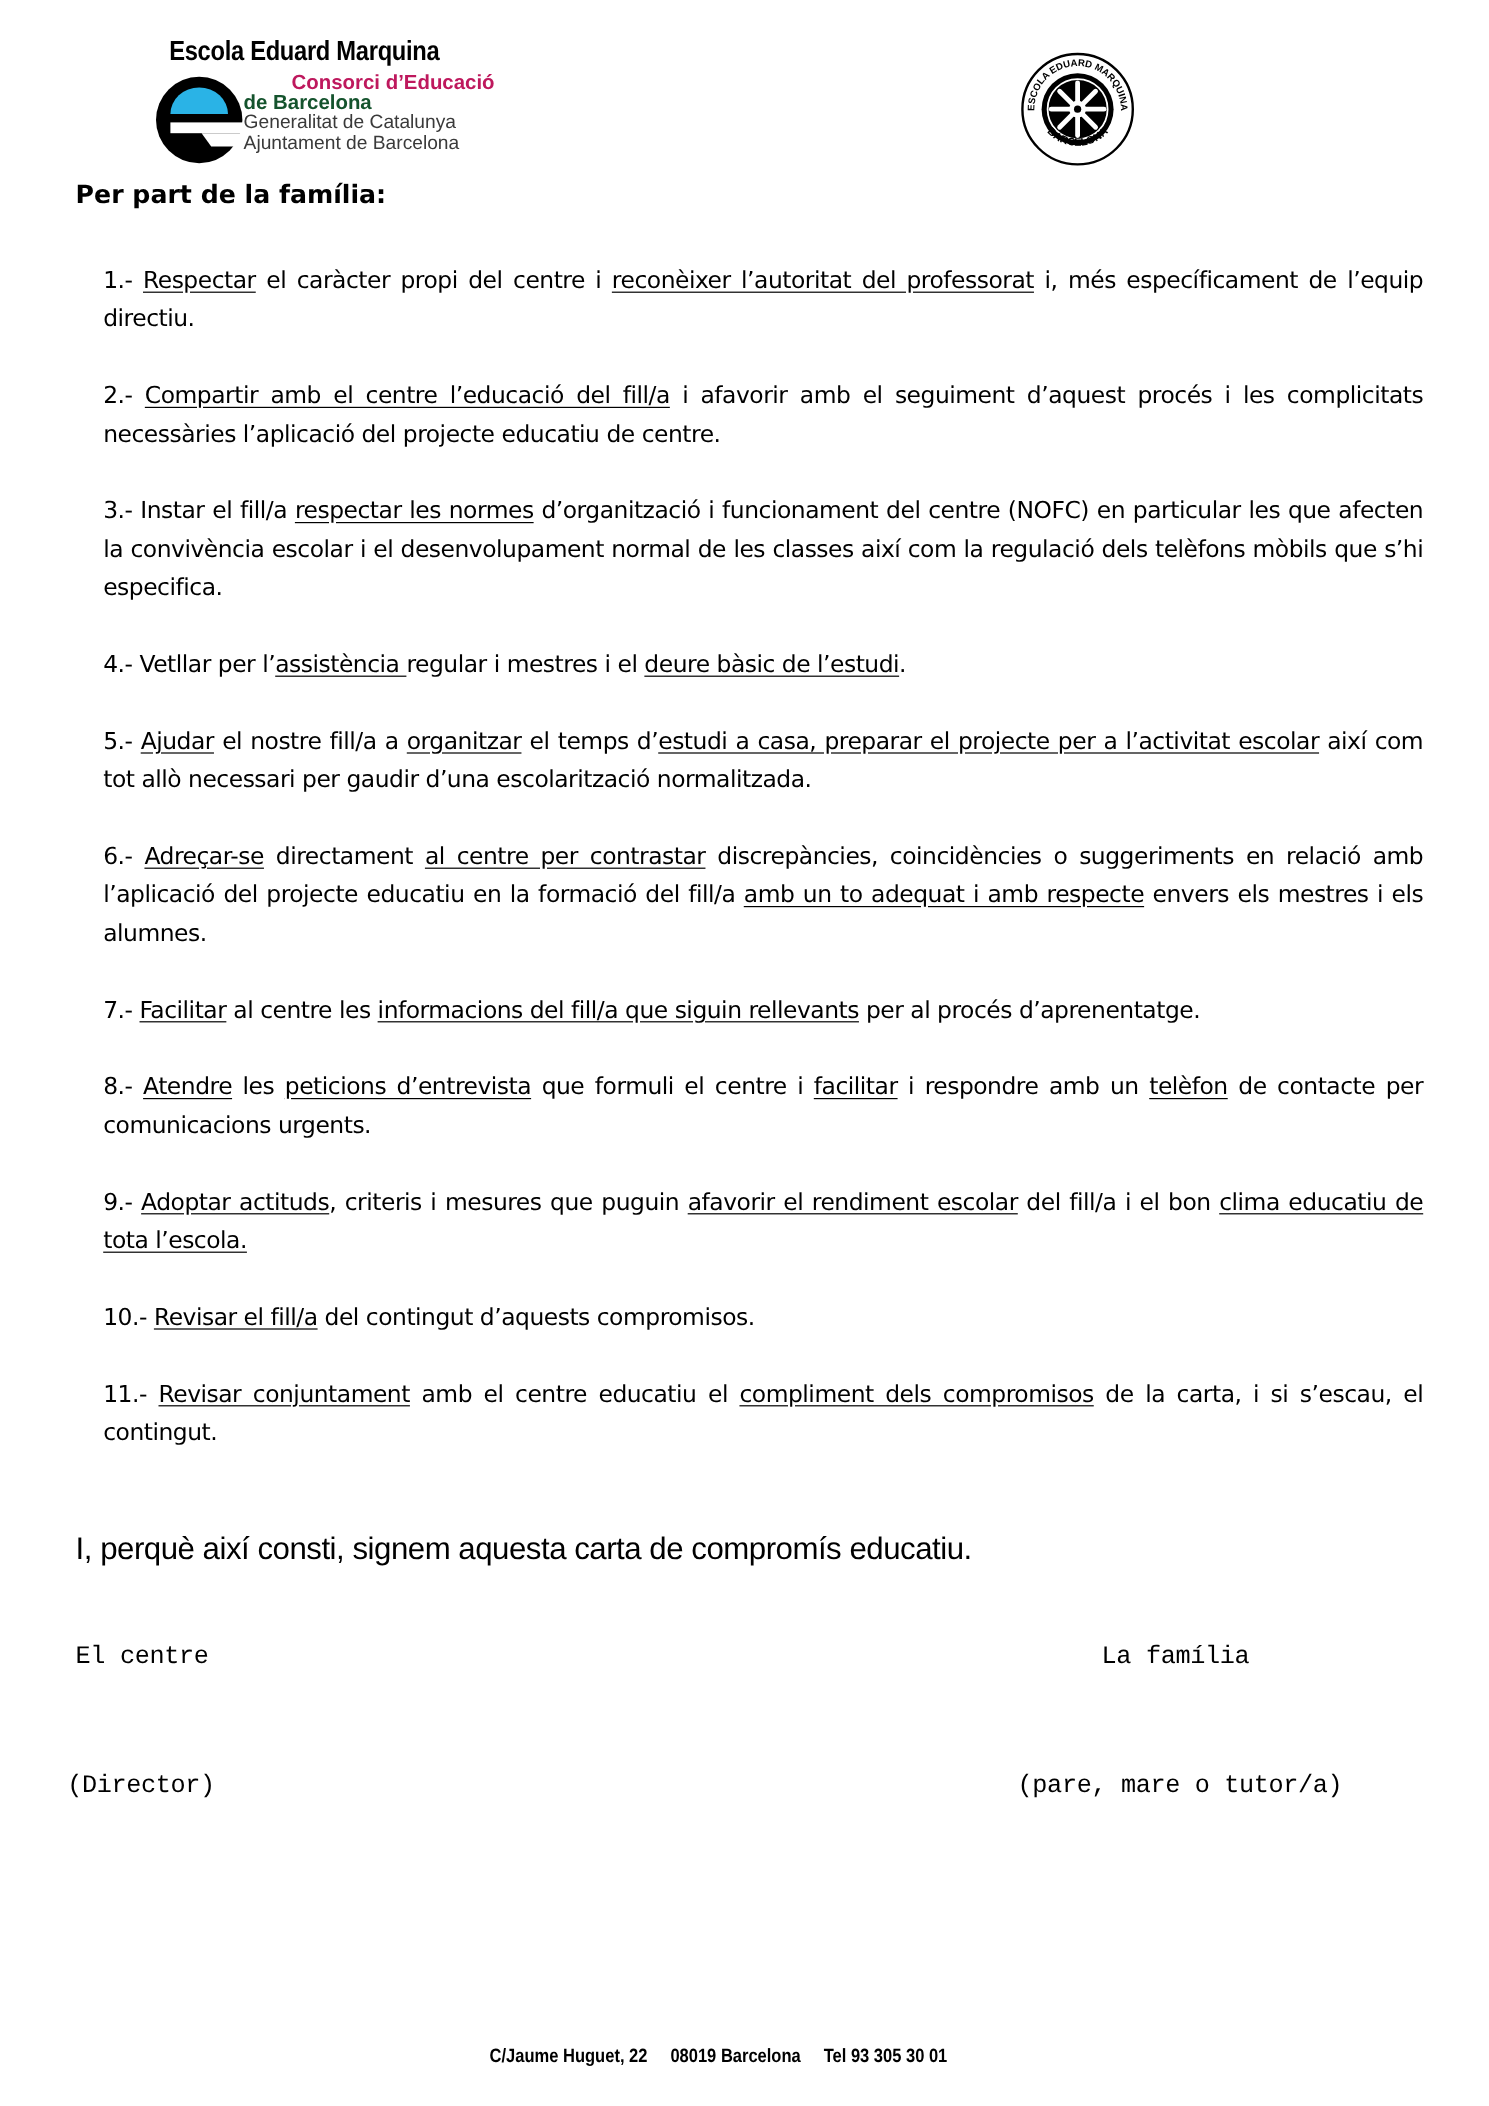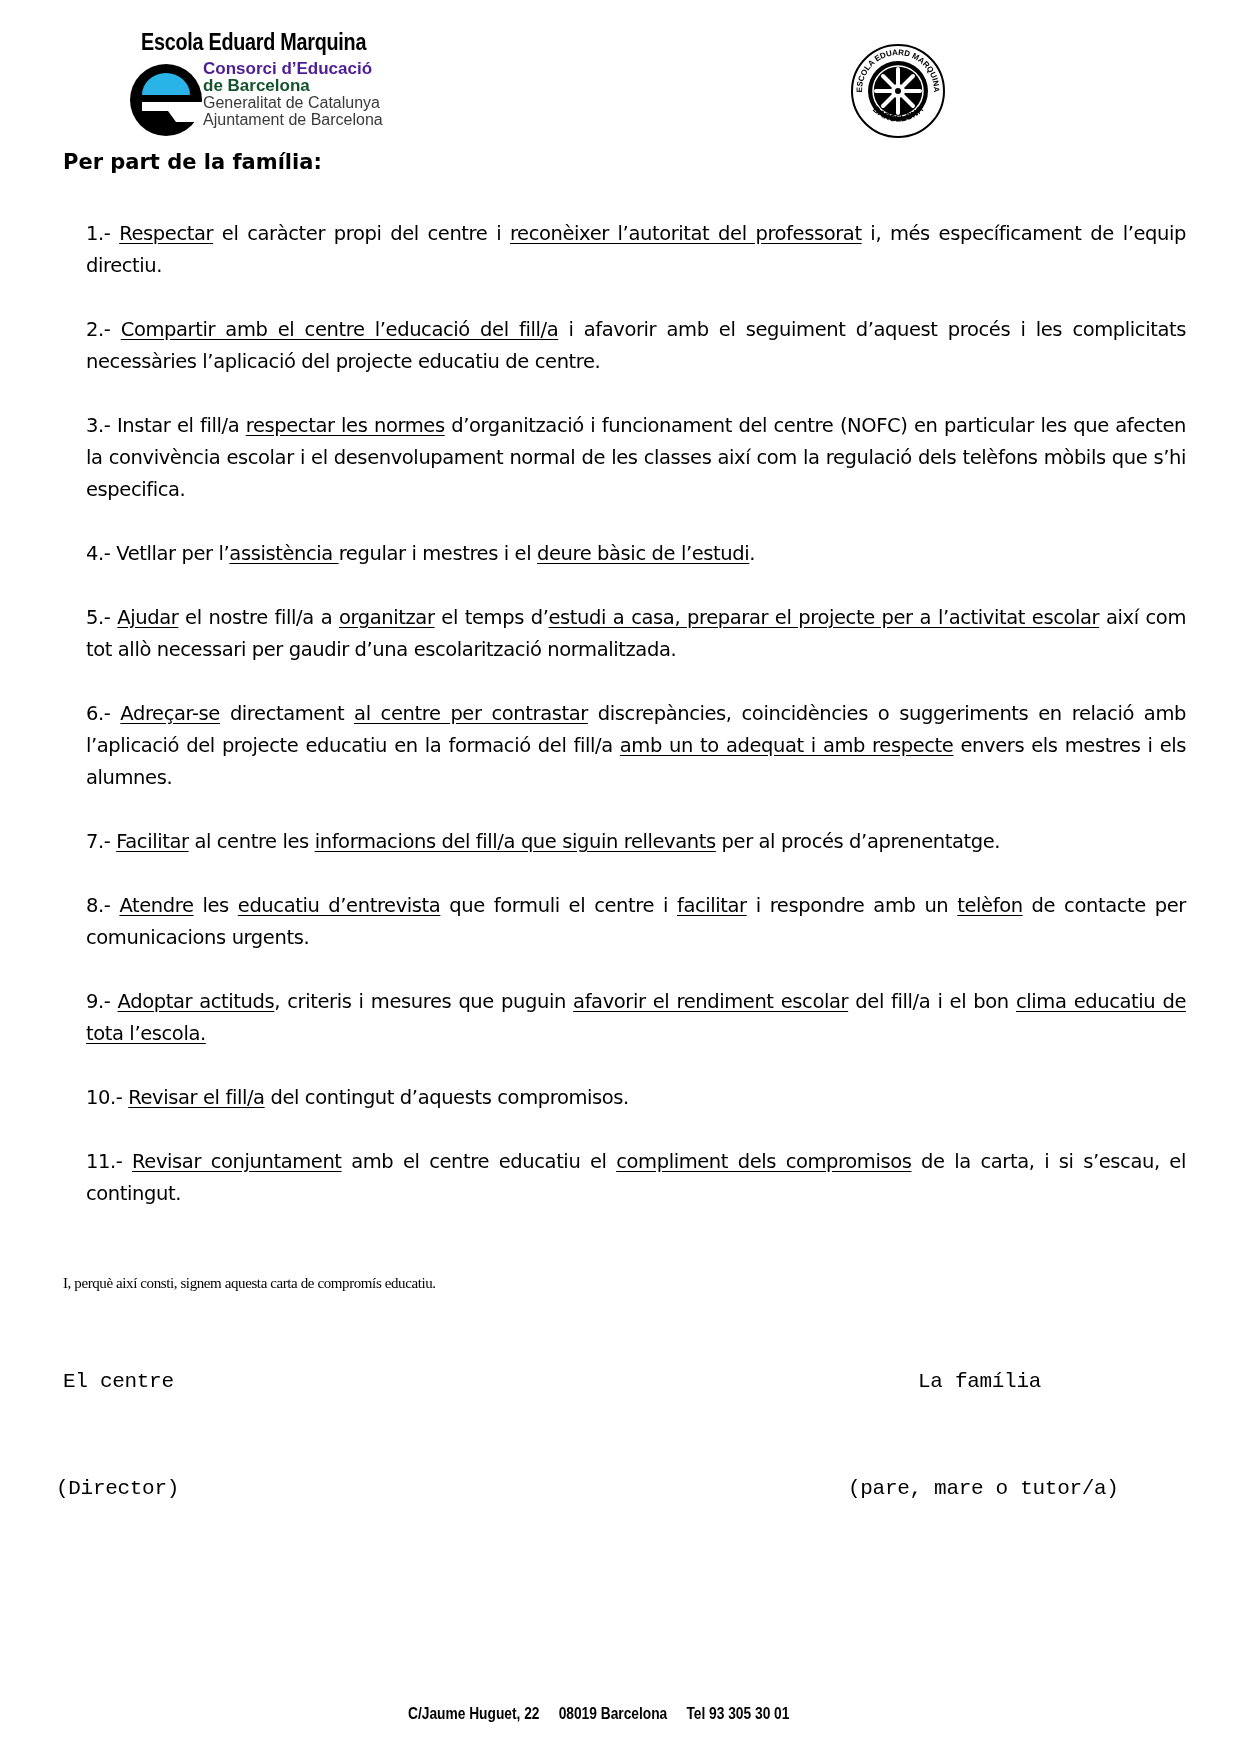--- a/index.html
+++ b/index.html
@@ -3,32 +3,32 @@
 <meta charset="utf-8">
 <style>
   html, body { margin: 0; padding: 0; background: #ffffff; }
   body { width: 1241px; height: 1755px; position: relative; overflow: hidden; color: #000; }
   .page { position: absolute; left: 0; top: 0; width: 1241px; height: 1359px; }
 
   
   .school-name { position: absolute; left: 141px; top: 29px; font-family: "Liberation Sans", sans-serif; font-weight: bold; font-size: 23px; letter-spacing: -0.3px; transform: scaleX(0.86); transform-origin: left top; white-space: nowrap; }
   .logo-e { position: absolute; left: 128px; top: 62px; width: 76px; height: 76px; }
   .consorci { position: absolute; left: 203px; top: 60px; font-family: "Liberation Sans", sans-serif; line-height: 17px; white-space: nowrap; }
-  .consorci .l1 { font-weight: bold; font-size: 17px; color: #4c1d95; }
+  .consorci .l1 { font-weight: bold; font-size: 17px; color: #be185d; margin-left: 40px; }
   .consorci .l2 { font-weight: bold; font-size: 17px; color: #14532d; }
   .consorci .l3, .consorci .l4 { font-size: 16px; color: #3a3a3a; }
   .seal { position: absolute; left: 850px; top: 43px; width: 96px; height: 96px; }
 
   
   .heading { position: absolute; left: 63px; top: 150px; font-family: "DejaVu Sans", sans-serif; font-weight: bold; font-size: 21px; text-align: center; }
   .items { position: absolute; left: 63px; top: 218px; width: 1100px; font-family: "DejaVu Sans", sans-serif; font-size: 19.5px; line-height: 32px; margin-left: 23px; }
   .item { text-align: justify; margin: 0 0 32px 0; letter-spacing: -0.4px; }
   .u { text-decoration: underline; text-underline-offset: 3px; }
 
-  .closing { position: absolute; left: 63px; top: 1275px; font-family: Liberation Serif, serif; font-size: 15px; letter-spacing: -0.4px; }
+  .closing { position: absolute; left: 63px; top: 1275px; font-family: Liberation Sans, sans-serif; font-size: 26px; letter-spacing: -0.4px; }
   .sig { position: absolute; font-family: Liberation Mono, monospace; font-size: 21px; letter-spacing: -0.3px; white-space: nowrap; }
   .sig-centre { left: 63px; top: 1370px; }
   .sig-familia { left: 918px; top: 1370px; }
   .sig-director { left: 56px; top: 1477px; }
   .sig-tutor { left: 848px; top: 1477px; }
 
   .footer { position: absolute; left: 408px; top: 1705px; font-family: "Liberation Sans", sans-serif; font-weight: bold; font-size: 16px; transform: scaleX(0.86); transform-origin: left top; white-space: pre; }
 </style>
 </head>
 <body>
@@ -78,21 +78,21 @@
   <div class="heading">Per part de la família:</div>
 
   <div class="items" id="items">
       <div class="item"><span>1.- </span><span class="u">Respectar</span><span> el caràcter propi del centre i </span><span class="u">reconèixer l’autoritat del professorat</span><span> i, més específicament de l’equip directiu.</span></div>
       <div class="item"><span>2.- </span><span class="u">Compartir amb el centre l’educació del fill/a</span><span> i afavorir amb el seguiment d’aquest procés i les complicitats necessàries l’aplicació del projecte educatiu de centre.</span></div>
       <div class="item"><span>3.- Instar el fill/a </span><span class="u">respectar les normes</span><span> d’organització i funcionament del centre (NOFC) en particular les que afecten la convivència escolar i el desenvolupament normal de les classes així com la regulació dels telèfons mòbils que s’hi especifica.</span></div>
       <div class="item"><span>4.- Vetllar per l’</span><span class="u">assistència </span><span>regular i mestres i el </span><span class="u">deure bàsic de l’estudi</span><span>.</span></div>
       <div class="item"><span>5.- </span><span class="u">Ajudar</span><span> el nostre fill/a a </span><span class="u">organitzar</span><span> el temps d’</span><span class="u">estudi a casa, preparar el projecte per a l’activitat escolar</span><span> així com tot allò necessari per gaudir d’una escolarització normalitzada.</span></div>
       <div class="item"><span>6.- </span><span class="u">Adreçar-se</span><span> directament </span><span class="u">al centre per contrastar</span><span> discrepàncies, coincidències o suggeriments en relació amb l’aplicació del projecte educatiu en la formació del fill/a </span><span class="u">amb un to adequat i amb respecte</span><span> envers els mestres i els alumnes.</span></div>
       <div class="item"><span>7.- </span><span class="u">Facilitar</span><span> al centre les </span><span class="u">informacions del fill/a que siguin rellevants</span><span> per al procés d’aprenentatge.</span></div>
-      <div class="item"><span>8.- </span><span class="u">Atendre</span><span> les </span><span class="u">educatiu d’entrevista</span><span> que formuli el centre i </span><span class="u">facilitar</span><span> i respondre amb un </span><span class="u">telèfon</span><span> de contacte per comunicacions urgents.</span></div>
+      <div class="item"><span>8.- </span><span class="u">Atendre</span><span> les </span><span class="u">peticions d’entrevista</span><span> que formuli el centre i </span><span class="u">facilitar</span><span> i respondre amb un </span><span class="u">telèfon</span><span> de contacte per comunicacions urgents.</span></div>
       <div class="item"><span>9.- </span><span class="u">Adoptar actituds</span><span>, criteris i mesures que puguin </span><span class="u">afavorir el rendiment escolar</span><span> del fill/a i el bon </span><span class="u">clima educatiu de tota l’escola.</span></div>
       <div class="item"><span>10.- </span><span class="u">Revisar el fill/a</span><span> del contingut d’aquests compromisos.</span></div>
       <div class="item"><span>11.- </span><span class="u">Revisar conjuntament</span><span> amb el centre educatiu el </span><span class="u">compliment dels compromisos</span><span> de la carta, i si s’escau, el contingut.</span></div>
     </div>
 
   <div class="closing">I, perquè així consti, signem aquesta carta de compromís educatiu.</div>
 
   <div class="sig sig-centre">El centre</div>
   <div class="sig sig-familia">La família</div>
   <div class="sig sig-director">(Director)</div>

